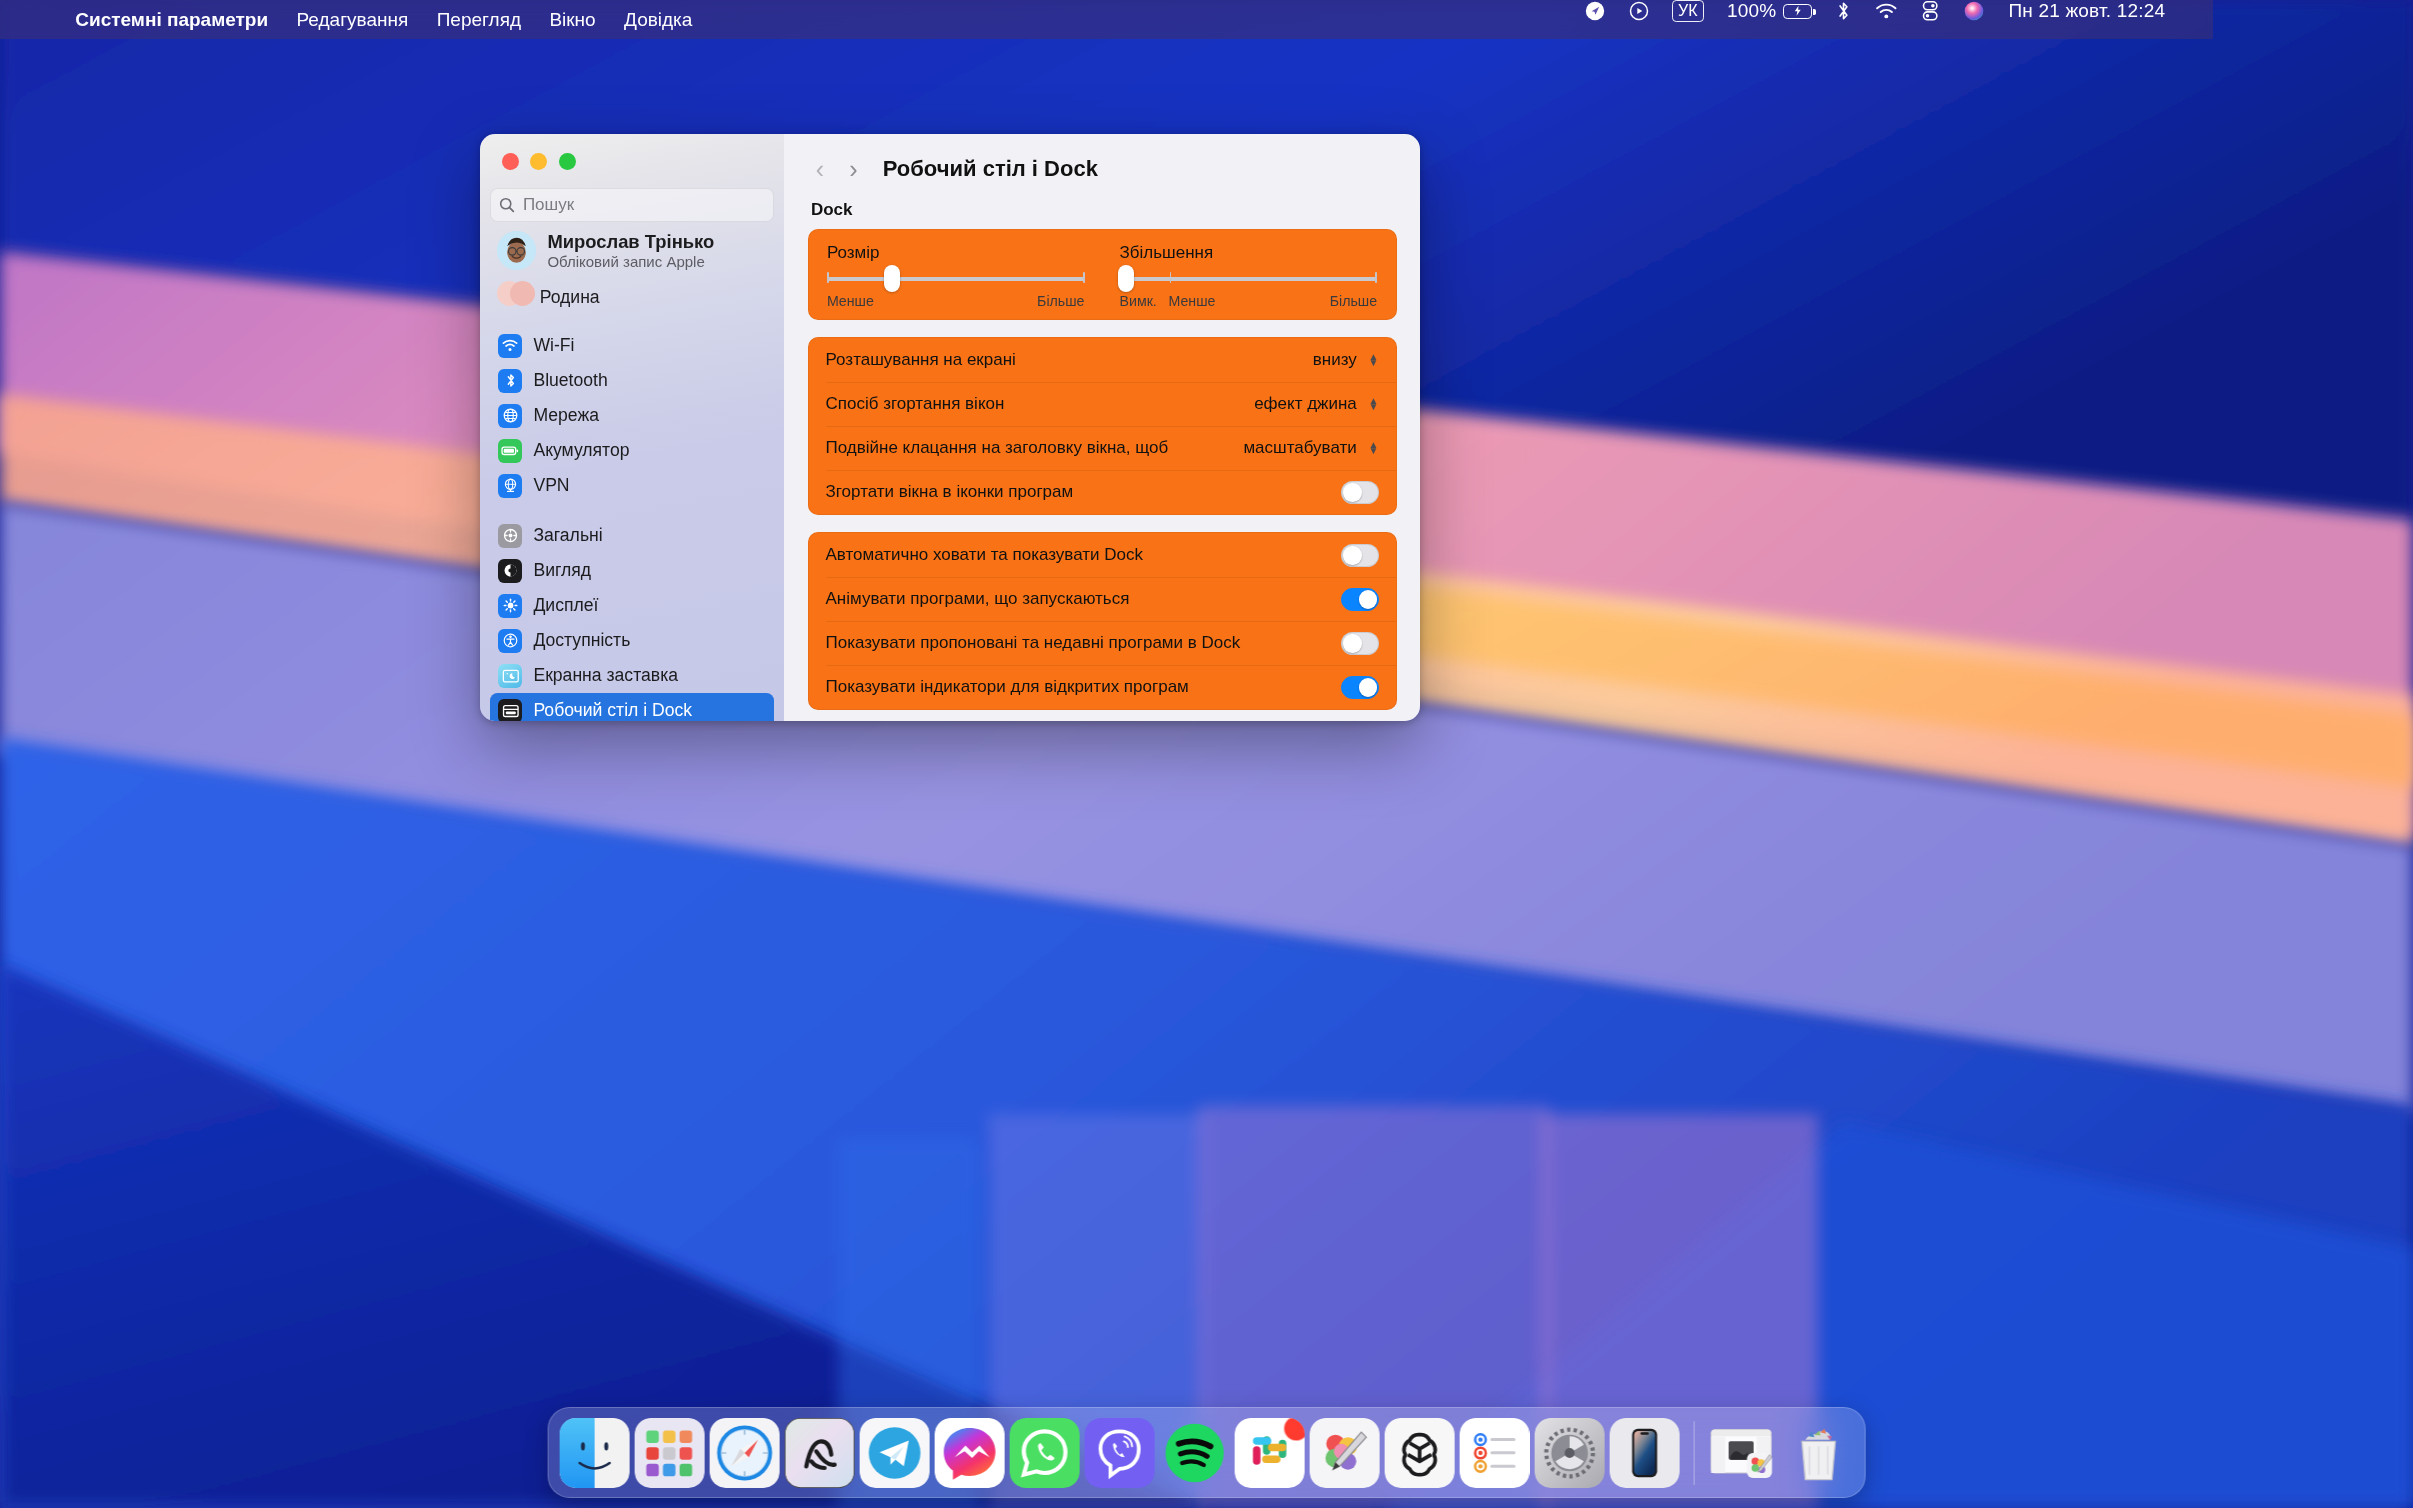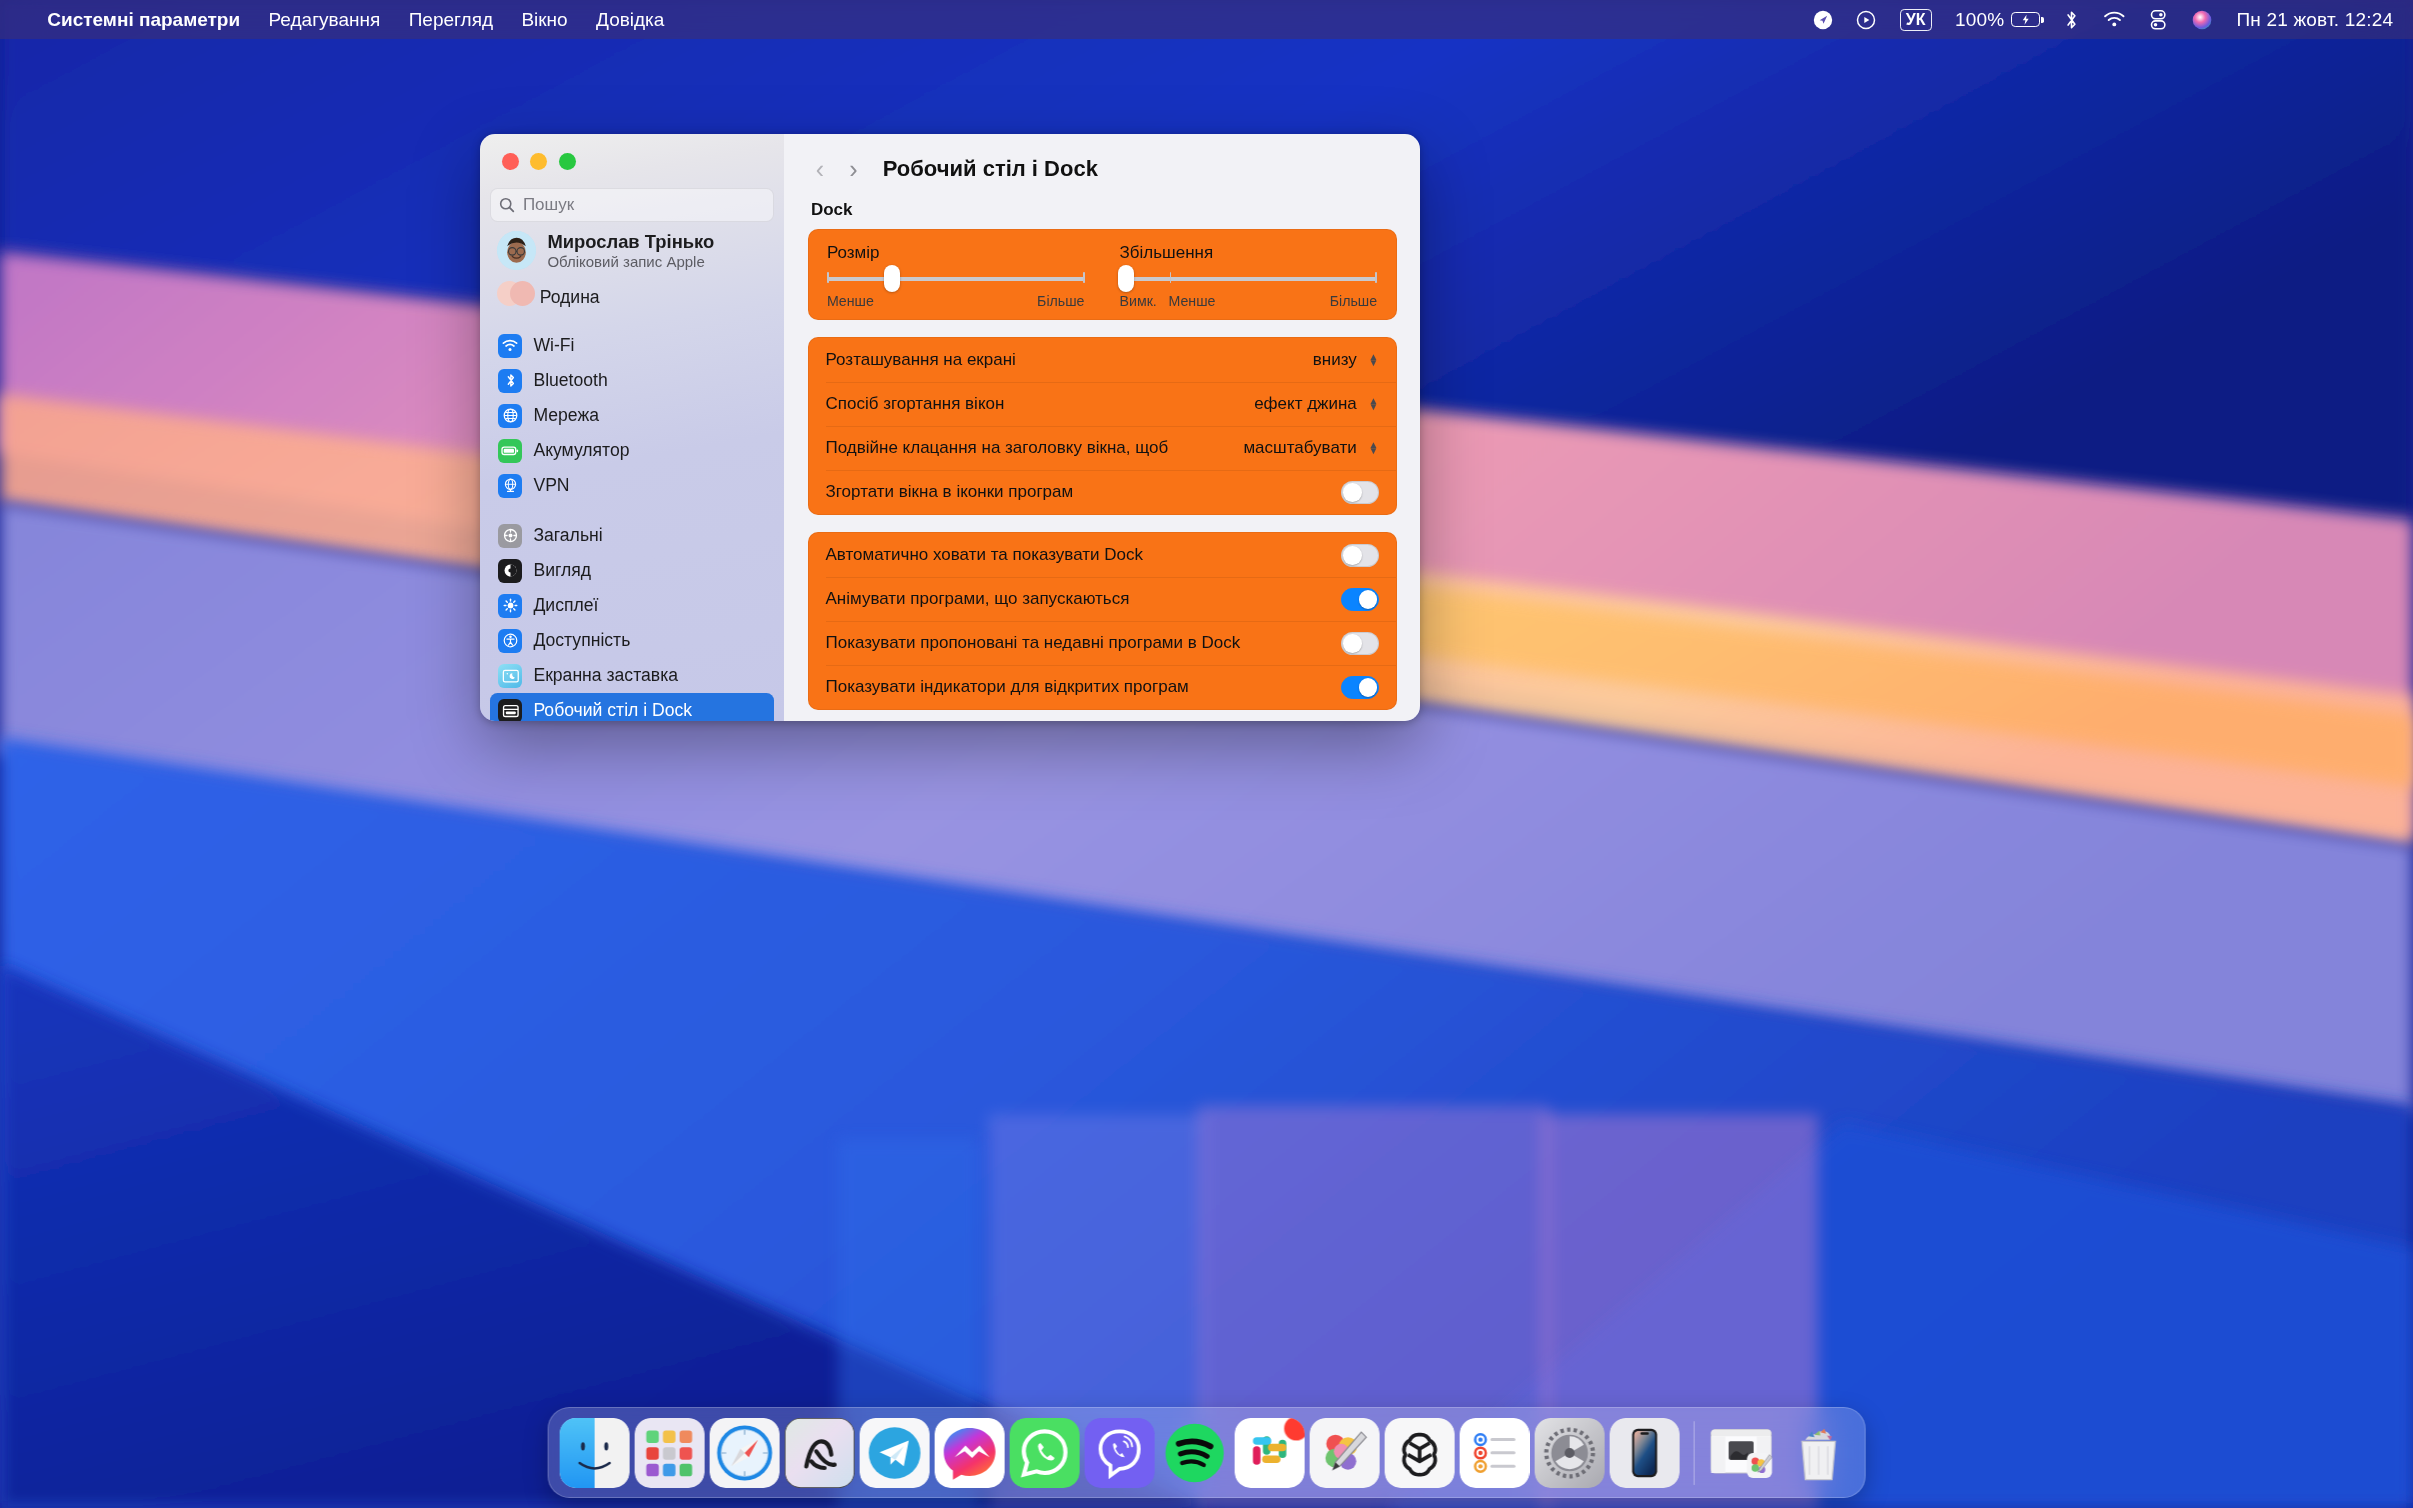--- a/index.html
+++ b/index.html
@@ -13,35 +13,35 @@
 
   
   #wallpaper { position:absolute; inset:0; overflow:hidden; z-index:0; background:#0d1b9c; }
   .bg-deep {
     position:absolute; inset:0;
     background:linear-gradient(160deg,#11239e 0%,#0d1a8f 35%,#1430b4 62%,#1b49d6 85%,#1f55e0 100%);
   }
 
   
   #menubar {
-    position:absolute; top:0; left:0; width:2413px; height:39px; z-index:40;
+    position:absolute; top:0; left:0; width:2213px; height:39px; z-index:40;
     background:rgba(58,46,120,0.62);
     backdrop-filter:blur(22px);
-    display:flex; align-items:center;
+    display:flex; align-items:flex-start;
     color:#fff; font-size:19px;
-    padding:0 8px;
+    padding:0 36px;
   }
   #menubar .mb-left { display:flex; align-items:center; gap:0; }
   #menubar .mb-item { padding:0 14.2px; white-space:nowrap; line-height:39px; }
   #menubar .mb-item.bold { font-weight:700; }
   #menubar .apple { font-size:23.5px; padding:0 13.4px 0 11.7px; line-height:35px; }
   #menubar .mb-right { margin-left:auto; display:flex; align-items:center; gap:0; }
   #menubar .mb-right .st { padding:0 11.7px; display:flex; align-items:center; }
   .mbtext { font-size:19px; letter-spacing:0.2px; }
-  .kbbox { border:1.3px solid rgba(255,255,255,.92); border-radius:4.2px; padding:0px 5px; font-size:16px; font-weight:700; line-height:20px; }
+  .kbbox { border:1.3px solid rgba(255,255,255,.92); border-radius:4.2px; padding:0px 5px; font-size:16px; font-weight:400; line-height:20px; }
   .batt { display:flex; align-items:center; gap:6.7px; }
   .battbody { width:28.5px; height:15px; border:1.7px solid #fff; border-radius:4.2px; position:relative; display:flex; align-items:center; justify-content:center; }
   .battbody:after { content:""; position:absolute; right:-5px; top:4.2px; width:2.5px; height:5.9px; background:#fff; border-radius:0 1.7px 1.7px 0; }
 
   
   #win {
     position:absolute; left:480px; top:134px; width:940px; height:587px;
     border-radius:15px; overflow:hidden; z-index:30;
     box-shadow:0 25px 67px rgba(0,0,0,.35), 0 1.7px 8.4px rgba(0,0,0,.25);
     display:flex;

